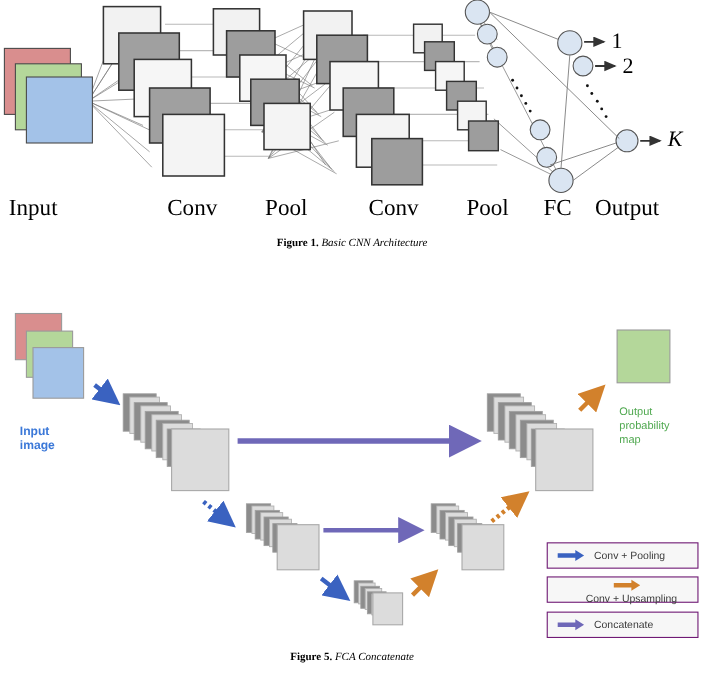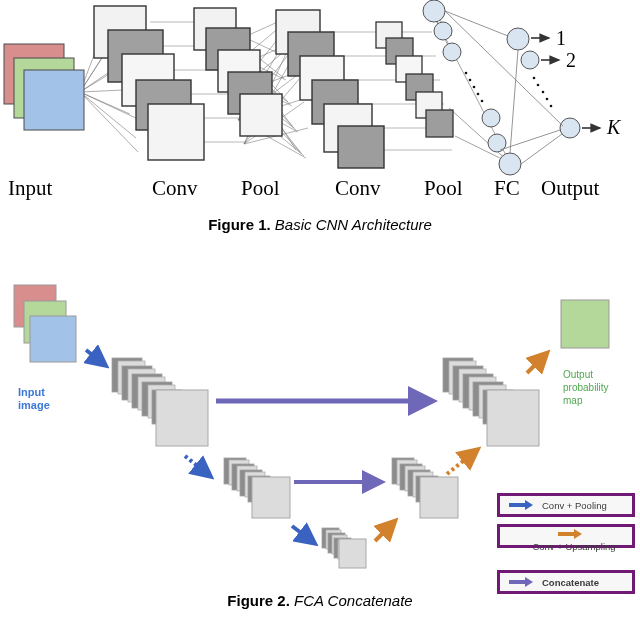--- a/index.html
+++ b/index.html
@@ -32,22 +32,22 @@
     font-size: 20px;
     color: #000;
   }
   .out-num.ital { font-style: italic; }
 
   
   .caption {
     position: absolute;
     width: 640px;
     text-align: center;
-    font-family: Liberation Sans, sans-serif;
-    font-size: 15px;
+    font-family: Liberation Serif, serif;
+    font-size: 10px;
     color: #000;
   }
   .caption .cap-num { font-weight: bold; font-style: normal; }
   .caption .cap-txt { font-style: italic; }
 
   
   #fig2 { position: absolute; left: 0; top: 258px; width: 640px; height: 325px; }
 
   .f2-label {
     position: absolute;
@@ -57,21 +57,21 @@
     line-height: 13px;
     white-space: pre-line;
   }
   .f2-label.in { color: #3b78d8; }
   .f2-label.out { color: #4fa84f; font-weight: normal; font-size: 10px; }
 
   
   .legend-item {
     position: absolute;
     box-sizing: border-box;
-    border: 3px solid #701a75;
+    border: 1px solid #701a75;
     background: #f7f7f7;
     display: flex;
     align-items: center;
     padding-left: 8px;
   }
   .legend-item .lg-arrow { width: 26px; height: 14px; flex: none; }
   .legend-item .lg-text {
     margin-left: 8px;
     font-family: "Liberation Sans", sans-serif;
     font-size: 9.5px;
@@ -404,27 +404,27 @@
     </div>
 
     <div class="legend-item" style="left:497px; top:266px; width:138px; height:24px;flex-direction:column;">
       <svg class="lg-arrow" viewBox="0 0 26 14">
         <line x1="1" y1="7" x2="18" y2="7" stroke="#d2812c" stroke-width="4"></line>
         <path d="M17,2 L25,7 L17,12 z" fill="#d2812c"></path>
       </svg>
       <span class="lg-text">Conv + Upsampling</span>
     </div>
 
-    <div class="legend-item" style="left:497px; top:312px; width:138px; height:24px;font-weight:bold;">
+    <div class="legend-item" style="left:497px; top:298px; width:138px; height:24px;">
       <svg class="lg-arrow" viewBox="0 0 26 14">
         <line x1="1" y1="7" x2="18" y2="7" stroke="#6f68b8" stroke-width="4"></line>
         <path d="M17,2 L25,7 L17,12 z" fill="#6f68b8"></path>
       </svg>
       <span class="lg-text">Concatenate</span>
     </div>
   </div>
 
   <div class="caption" style="top:592px;">
-    <span class="cap-num">Figure 2.</span>
+    <span class="cap-num">Figure 5.</span>
     <span class="cap-txt">FCA Concatenate</span>
   </div>
 
 </div>
 
 </body></html>

